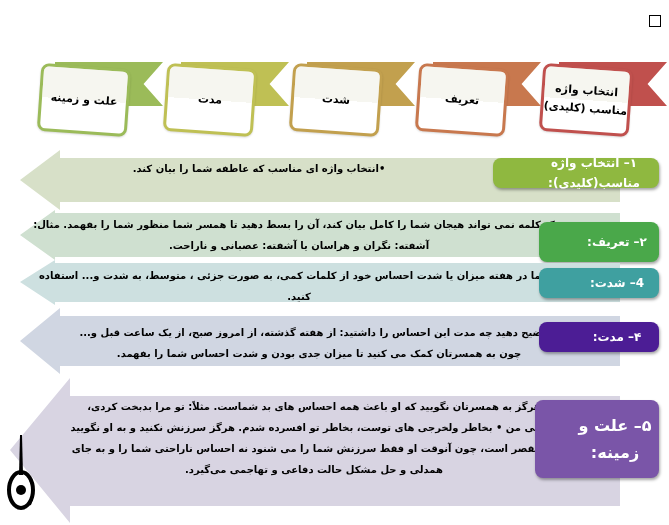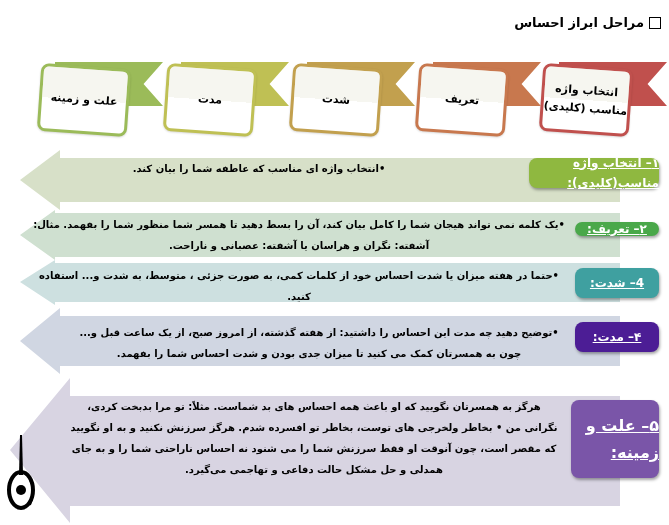--- a/index.html
+++ b/index.html
@@ -14,30 +14,29 @@
   .step .ribbon { position:absolute; top:4px; right:-8px; width:108px; height:44px;
                   clip-path:polygon(0 0,100% 0,82% 50%,100% 100%,0 100%); }
   .step .card { position:absolute; left:4px; top:8px; width:84px; height:62px; background:#fff;
                 border:3px solid; border-radius:8px; transform:rotate(4deg);
                 display:flex; align-items:center; justify-content:center; text-align:center;
                 font-size:11px; font-weight:bold; color:#000; box-shadow:0 1px 2px rgba(0,0,0,.15); }
   .step .card .fade { position:absolute; inset:0; background:linear-gradient(to bottom, rgba(240,240,230,.6) 0 50%, transparent 50%); border-radius:5px; }
   .step .card span { position:relative; line-height:1.6; }
   .row-text { position:absolute; font-size:10px; font-weight:bold; color:#000; line-height:21px; text-align:center; }
   .label { position:absolute; right:8px; border-radius:8px; color:#fff; font-weight:bold; font-size:12px;
-           display:flex; align-items:center; justify-content:center; 
-           box-shadow:1px 2px 3px rgba(0,0,0,.35); text-decoration:underline; line-height:1.7; }
+           display:flex; align-items:center; justify-content:center; text-align:center;
+           box-shadow:1px 2px 3px rgba(0,0,0,.35); line-height:1.7;padding-left:36px; }
   .logo { position:absolute; left:6px; top:435px; width:30px; height:80px; }
 </style>
 </head>
 <body>
 
 <div class="title">
   <span class="box"></span>
-  <span>مراحل ابراز احساس</span>
 </div>
 
 <div class="step" style="right:10px">
   <div class="ribbon" style="background:#c0504d"></div>
   <div class="card" style="border-color:#c0504d; left:2px">
       <div class="fade"></div>
       <span>انتخاب واژه مناسب (کلیدی)</span>
     </div>
 </div>
 <div class="step" style="right:136px">
@@ -75,21 +74,21 @@
   </svg>
   <div class="row-text" style="top:158px; right:210px; width:400px;">•انتخاب واژه ای  مناسب که عاطفه شما را بیان کند.</div>
   <div class="label" style="top:158px; right:10px; width:130px; height:30px; background:#8fb840;">۱– انتخاب واژه مناسب(کلیدی):</div>
 </div>
 
 <div>
   <svg style="position:absolute;left:20px;top:210px" width="600" height="50">
     <polygon points="0,25 35,0 35,3 600,3 600,47 35,47 35,50" fill="#cfe0d0"></polygon>
   </svg>
   <div class="row-text" style="top:214px; right:100px; width:540px;">•یک کلمه نمی تواند هیجان شما را کامل بیان کند، آن را بسط دهید تا  همسر شما منظور شما را بفهمد. مثال: آشفته: نگران و هراسان یا آشفته: عصبانی و ناراحت.</div>
-  <div class="label" style="top:222px; right:10px; width:84px; height:14px; background:#4aa84a;">۲– تعریف:</div>
+  <div class="label" style="top:222px; right:10px; width:84px; height:40px; background:#4aa84a;">۲– تعریف:</div>
 </div>
 
 <div>
   <svg style="position:absolute;left:20px;top:260px" width="600" height="45">
     <polygon points="0,22 35,0 35,3 600,3 600,42 35,42 35,45" fill="#cde0e0"></polygon>
   </svg>
   <div class="row-text" style="top:265px; right:100px; width:540px;">•حتما در هفته میزان یا شدت احساس خود از کلمات کمی، به صورت جزئی ، متوسط، به شدت و... استفاده کنید.</div>
   <div class="label" style="top:268px; right:10px; width:84px; height:30px; background:#3fa0a0;">4– شدت:</div>
 </div>
 

